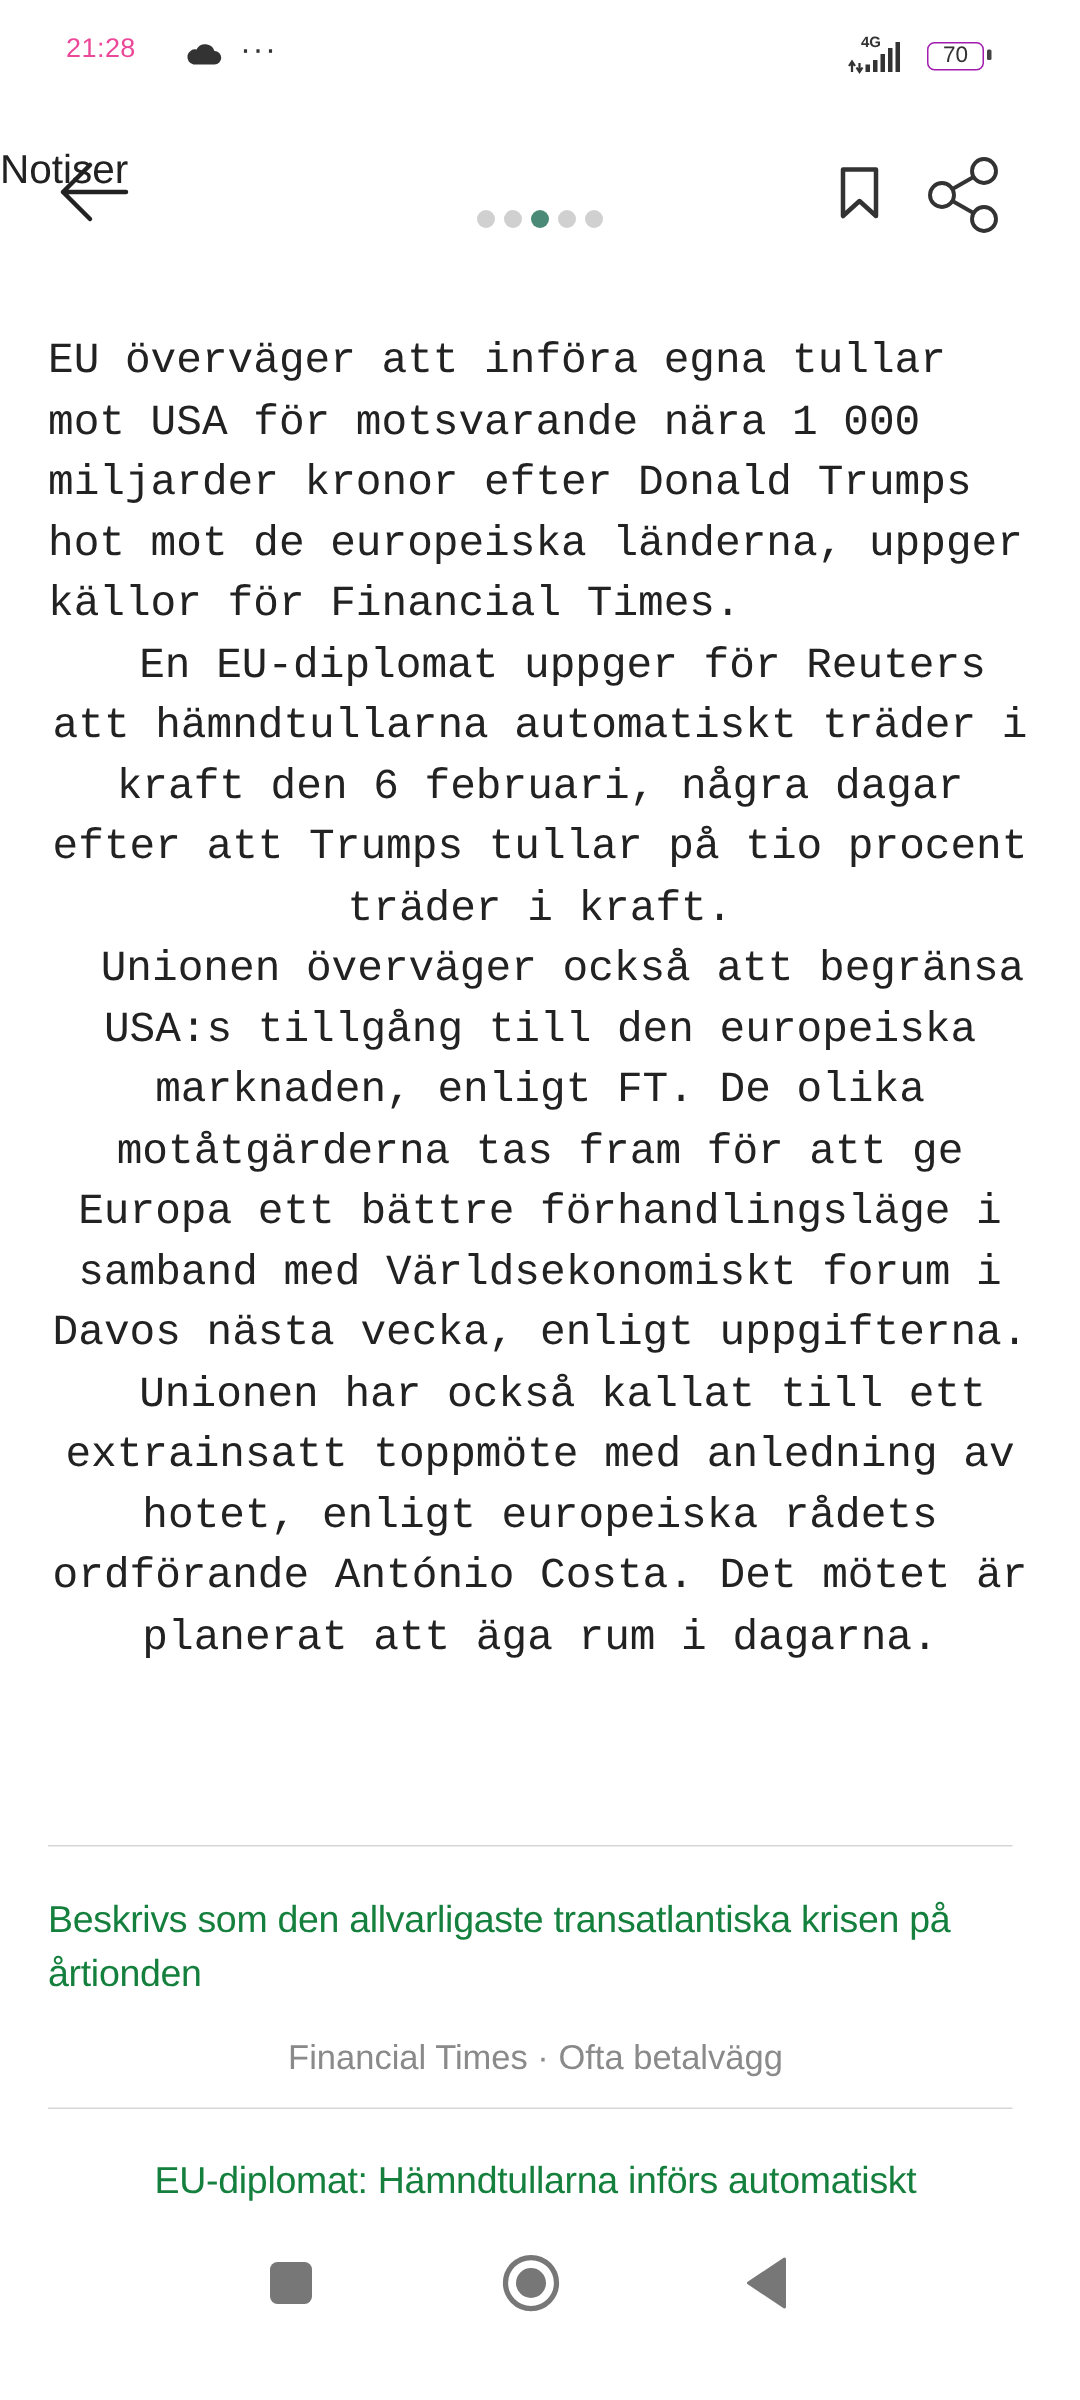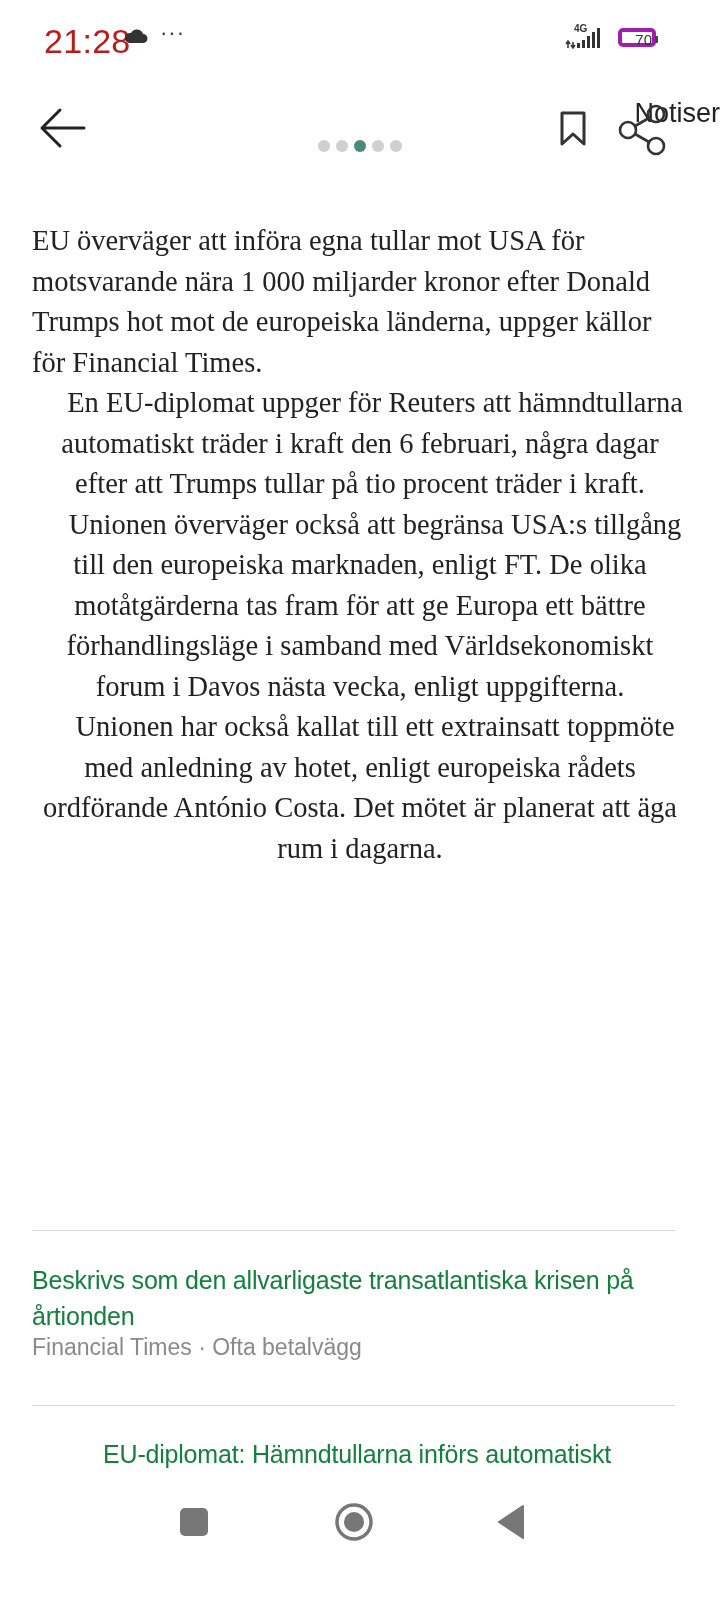--- a/index.html
+++ b/index.html
@@ -4,66 +4,66 @@
 <style>
   html, body { margin: 0; padding: 0; background: #ffffff; }
   body {
     width: 720px; height: 1600px; position: relative; overflow: hidden;
     font-family: "Liberation Sans", sans-serif; color: #1d1d1d;
   }
   .status-bar {
     position: absolute; top: 0; left: 0; width: 720px; height: 78px;
   }
   .status-time {
-    position: absolute; left: 44px; top: 22px; font-size: 34px; color: #b91c1c;
+    position: absolute; left: 44px; top: 22px; font-size: 18px; color: #ec4899;
     font-family: "Liberation Sans", sans-serif; letter-spacing: 0.3px;
   }
   .status-cloud { position: absolute; left: 124px; top: 28px; }
   .status-more { position: absolute; left: 160px; top: 20px; font-size: 22px; color: #333; letter-spacing: 1px; }
   .status-net { position: absolute; left: 574px; top: 26px; }
   .status-net-label { position: absolute; left: 0; top: -3px; font-size: 10px; font-weight: bold; color: #333; text-align: center; }
   .status-battery {
     position: absolute; left: 618px; top: 28px; width: 38px; height: 19px;
-    border: 4px solid #a21caf; border-radius: 5px; box-sizing: border-box;
-    font-size: 15px; color: #333; text-align: right; line-height: 15px;
+    border: 1px solid #a21caf; border-radius: 5px; box-sizing: border-box;
+    font-size: 15px; color: #333; text-align: center; line-height: 15px;
   }
   .status-battery::after {
     content: ""; position: absolute; right: -6px; top: 4px; width: 3px; height: 7px; background: #444; border-radius: 1px;
   }
 
   .app-header { position: absolute; top: 78px; left: 0; width: 720px; height: 110px; }
   .back-btn { position: absolute; left: 38px; top: 28px; width: 52px; height: 44px; cursor: pointer; }
   .header-title {
-    position: absolute; left: 0; width: 720px; top: 20px; text-align: right;
+    position: absolute; left: 0; width: 720px; top: 20px; text-align: left;
     font-size: 27px; color: #222;
   }
   .dots { position: absolute; top: 62px; left: 0; width: 720px; text-align: center; font-size: 0; }
   .dot { display: inline-block; width: 12px; height: 12px; border-radius: 50%; background: #d0d0d0; margin: 0 3px; }
   .dot.active { background: #4a8a76; }
   .bookmark-btn { position: absolute; left: 558px; top: 32px; width: 30px; height: 38px; cursor: pointer; }
   .share-btn { position: absolute; left: 616px; top: 26px; width: 52px; height: 52px; cursor: pointer; }
 
   .article {
     position: absolute; left: 32px; top: 221px; width: 656px;
-    font-family: Liberation Serif, serif;
+    font-family: Liberation Mono, monospace;
     font-size: 28.5px; line-height: 40.5px; color: #222;
   }
   .article p { margin: 0; }
   .article p + p { text-indent: 30px; text-align: center; }
 
   .divider { position: absolute; left: 32px; width: 643px; height: 1px; background: #d6d6d6; }
 
   .related { position: absolute; left: 32px; width: 650px; }
   .related-title {
     font-family: "Liberation Sans", sans-serif; font-size: 25px; line-height: 36px;
     color: #15803d; margin: 0; cursor: pointer;
     letter-spacing: -0.2px;
   }
   .related-meta {
-    font-family: "Liberation Sans", sans-serif; font-size: 23px; color: #8a8a8a; margin-top: 0;
+    font-family: "Liberation Sans", sans-serif; font-size: 23px; color: #8a8a8a; margin-top: 24px; text-align: center;
   }
 
   .nav-bar { position: absolute; left: 0; top: 1490px; width: 720px; height: 110px; background: #fff; }
   .nav-square { position: absolute; left: 180px; top: 18px; width: 28px; height: 28px; background: #777; border-radius: 5px; cursor: pointer; }
   .nav-home { position: absolute; left: 334px; top: 12px; width: 40px; height: 40px; cursor: pointer; }
   .nav-back { position: absolute; left: 496px; top: 14px; width: 30px; height: 36px; cursor: pointer; }
 </style>
 </head>
 <body>
 

